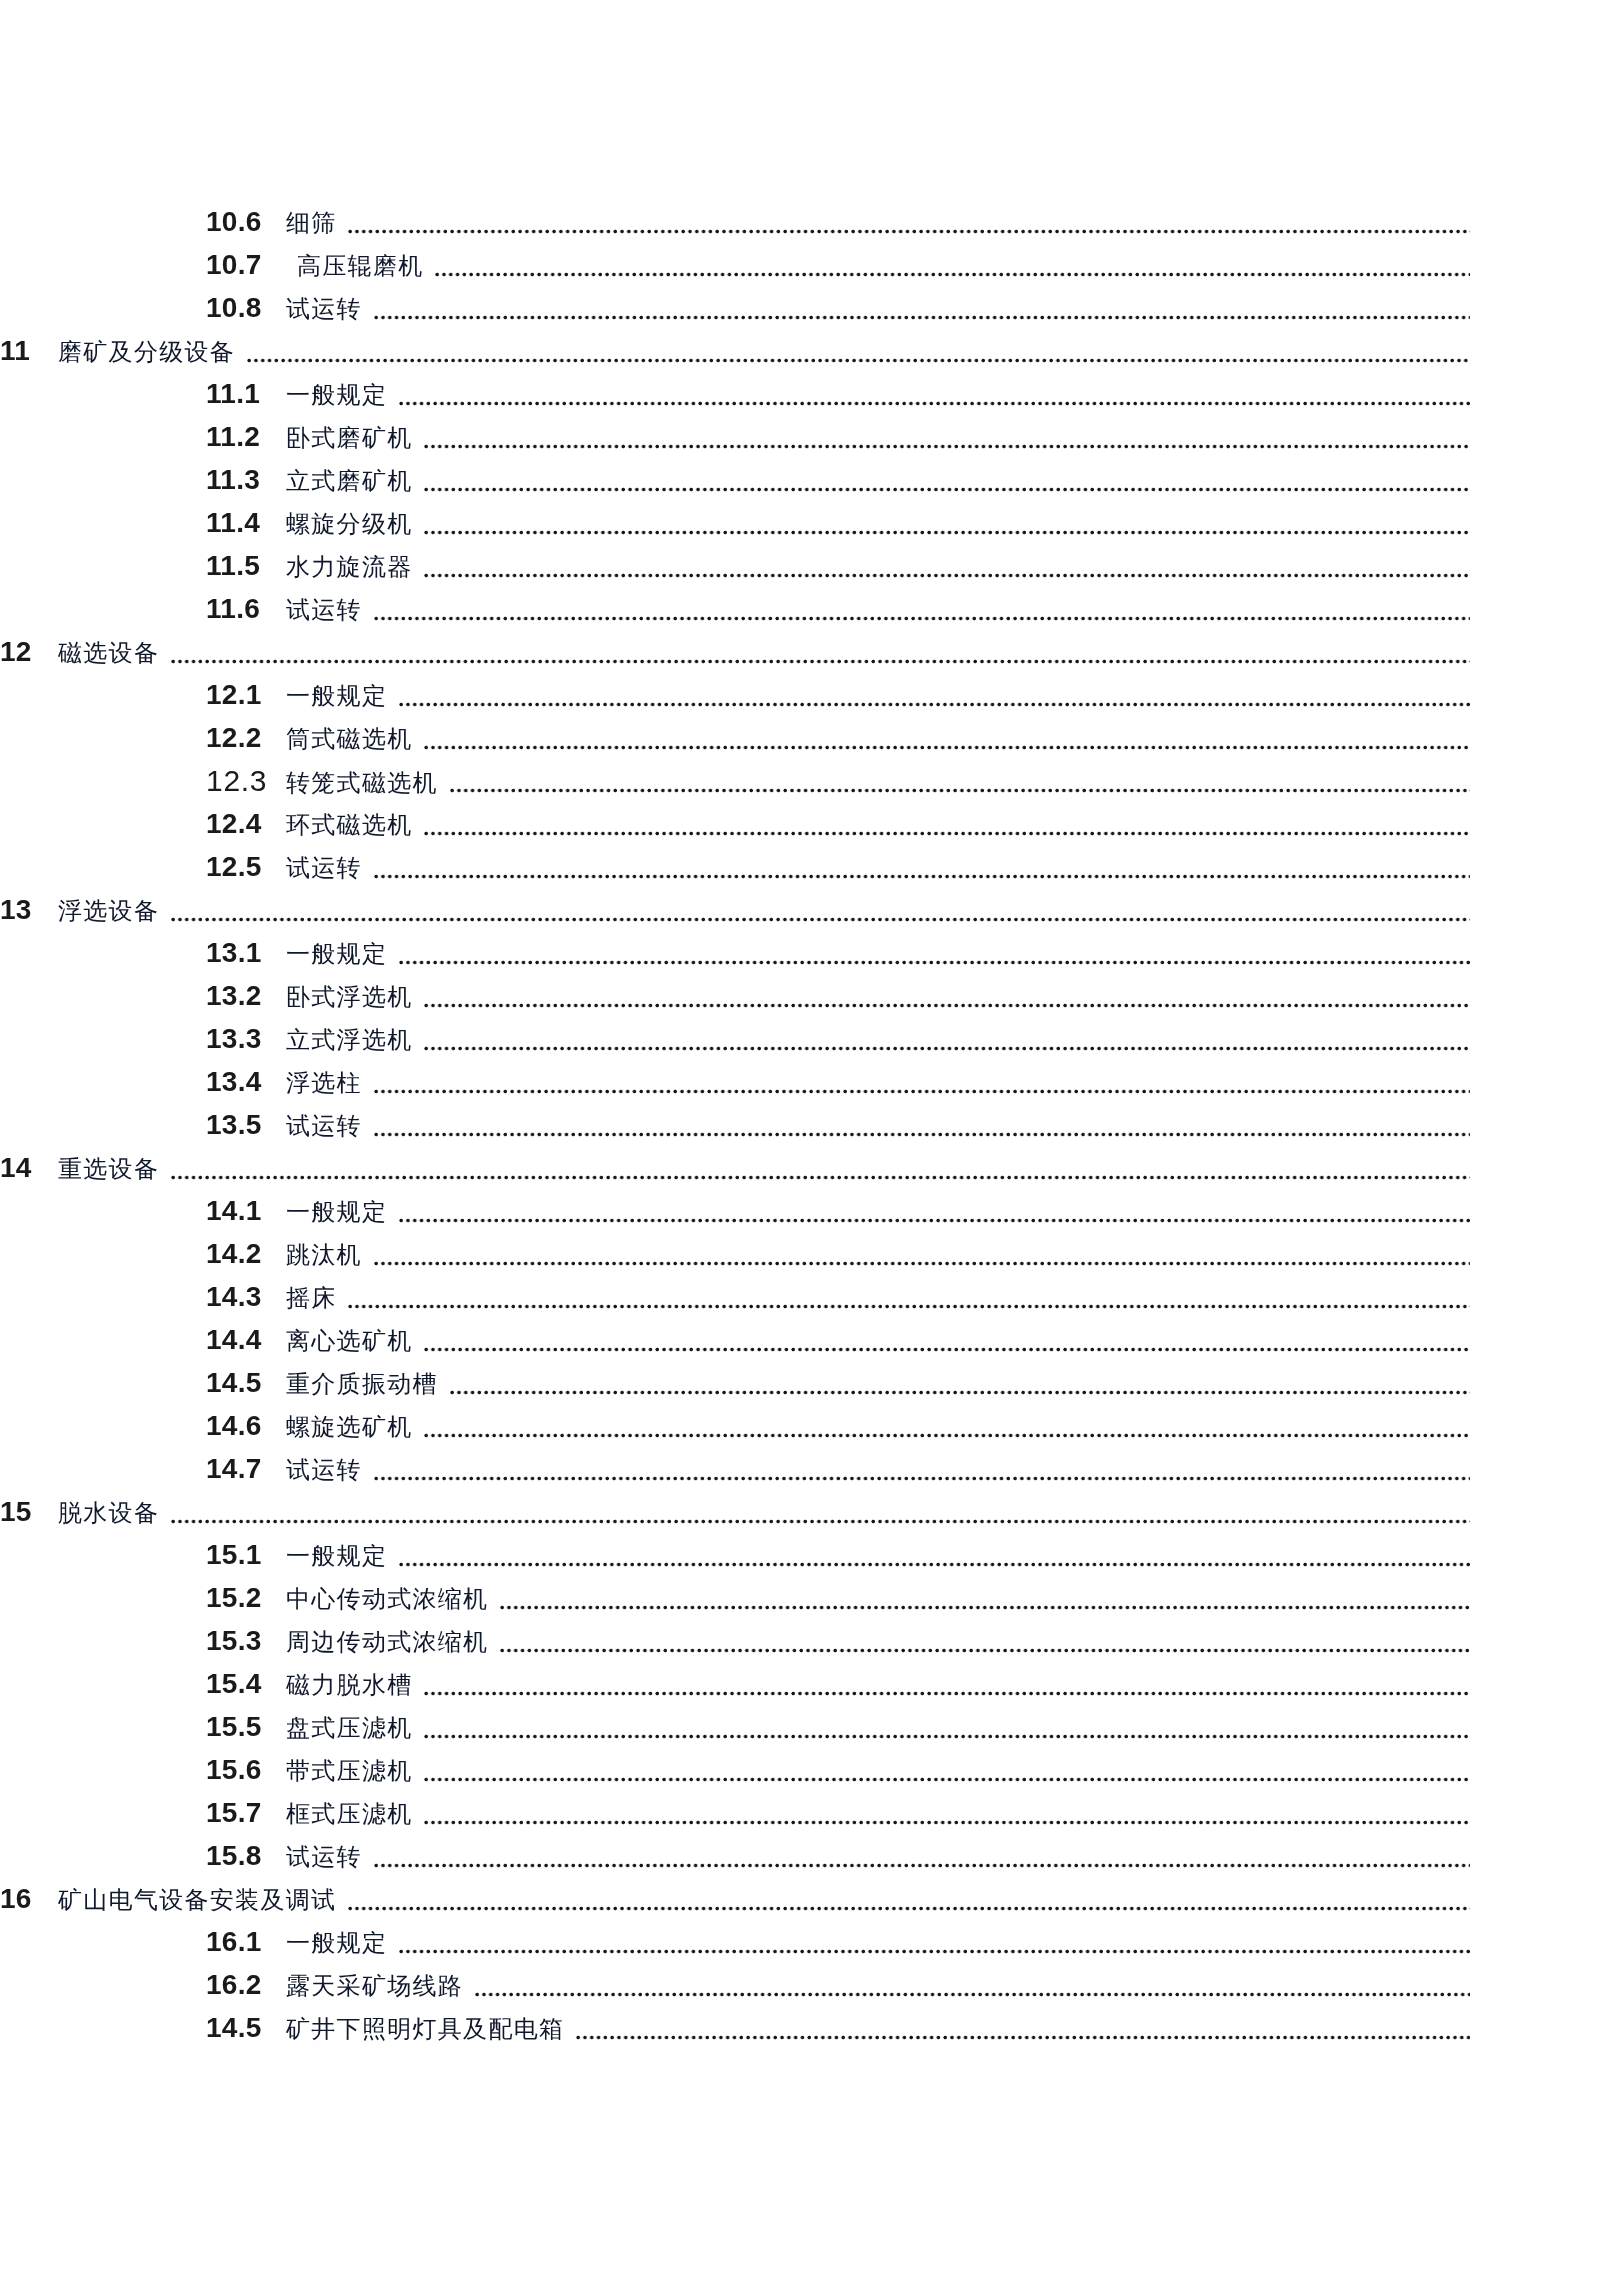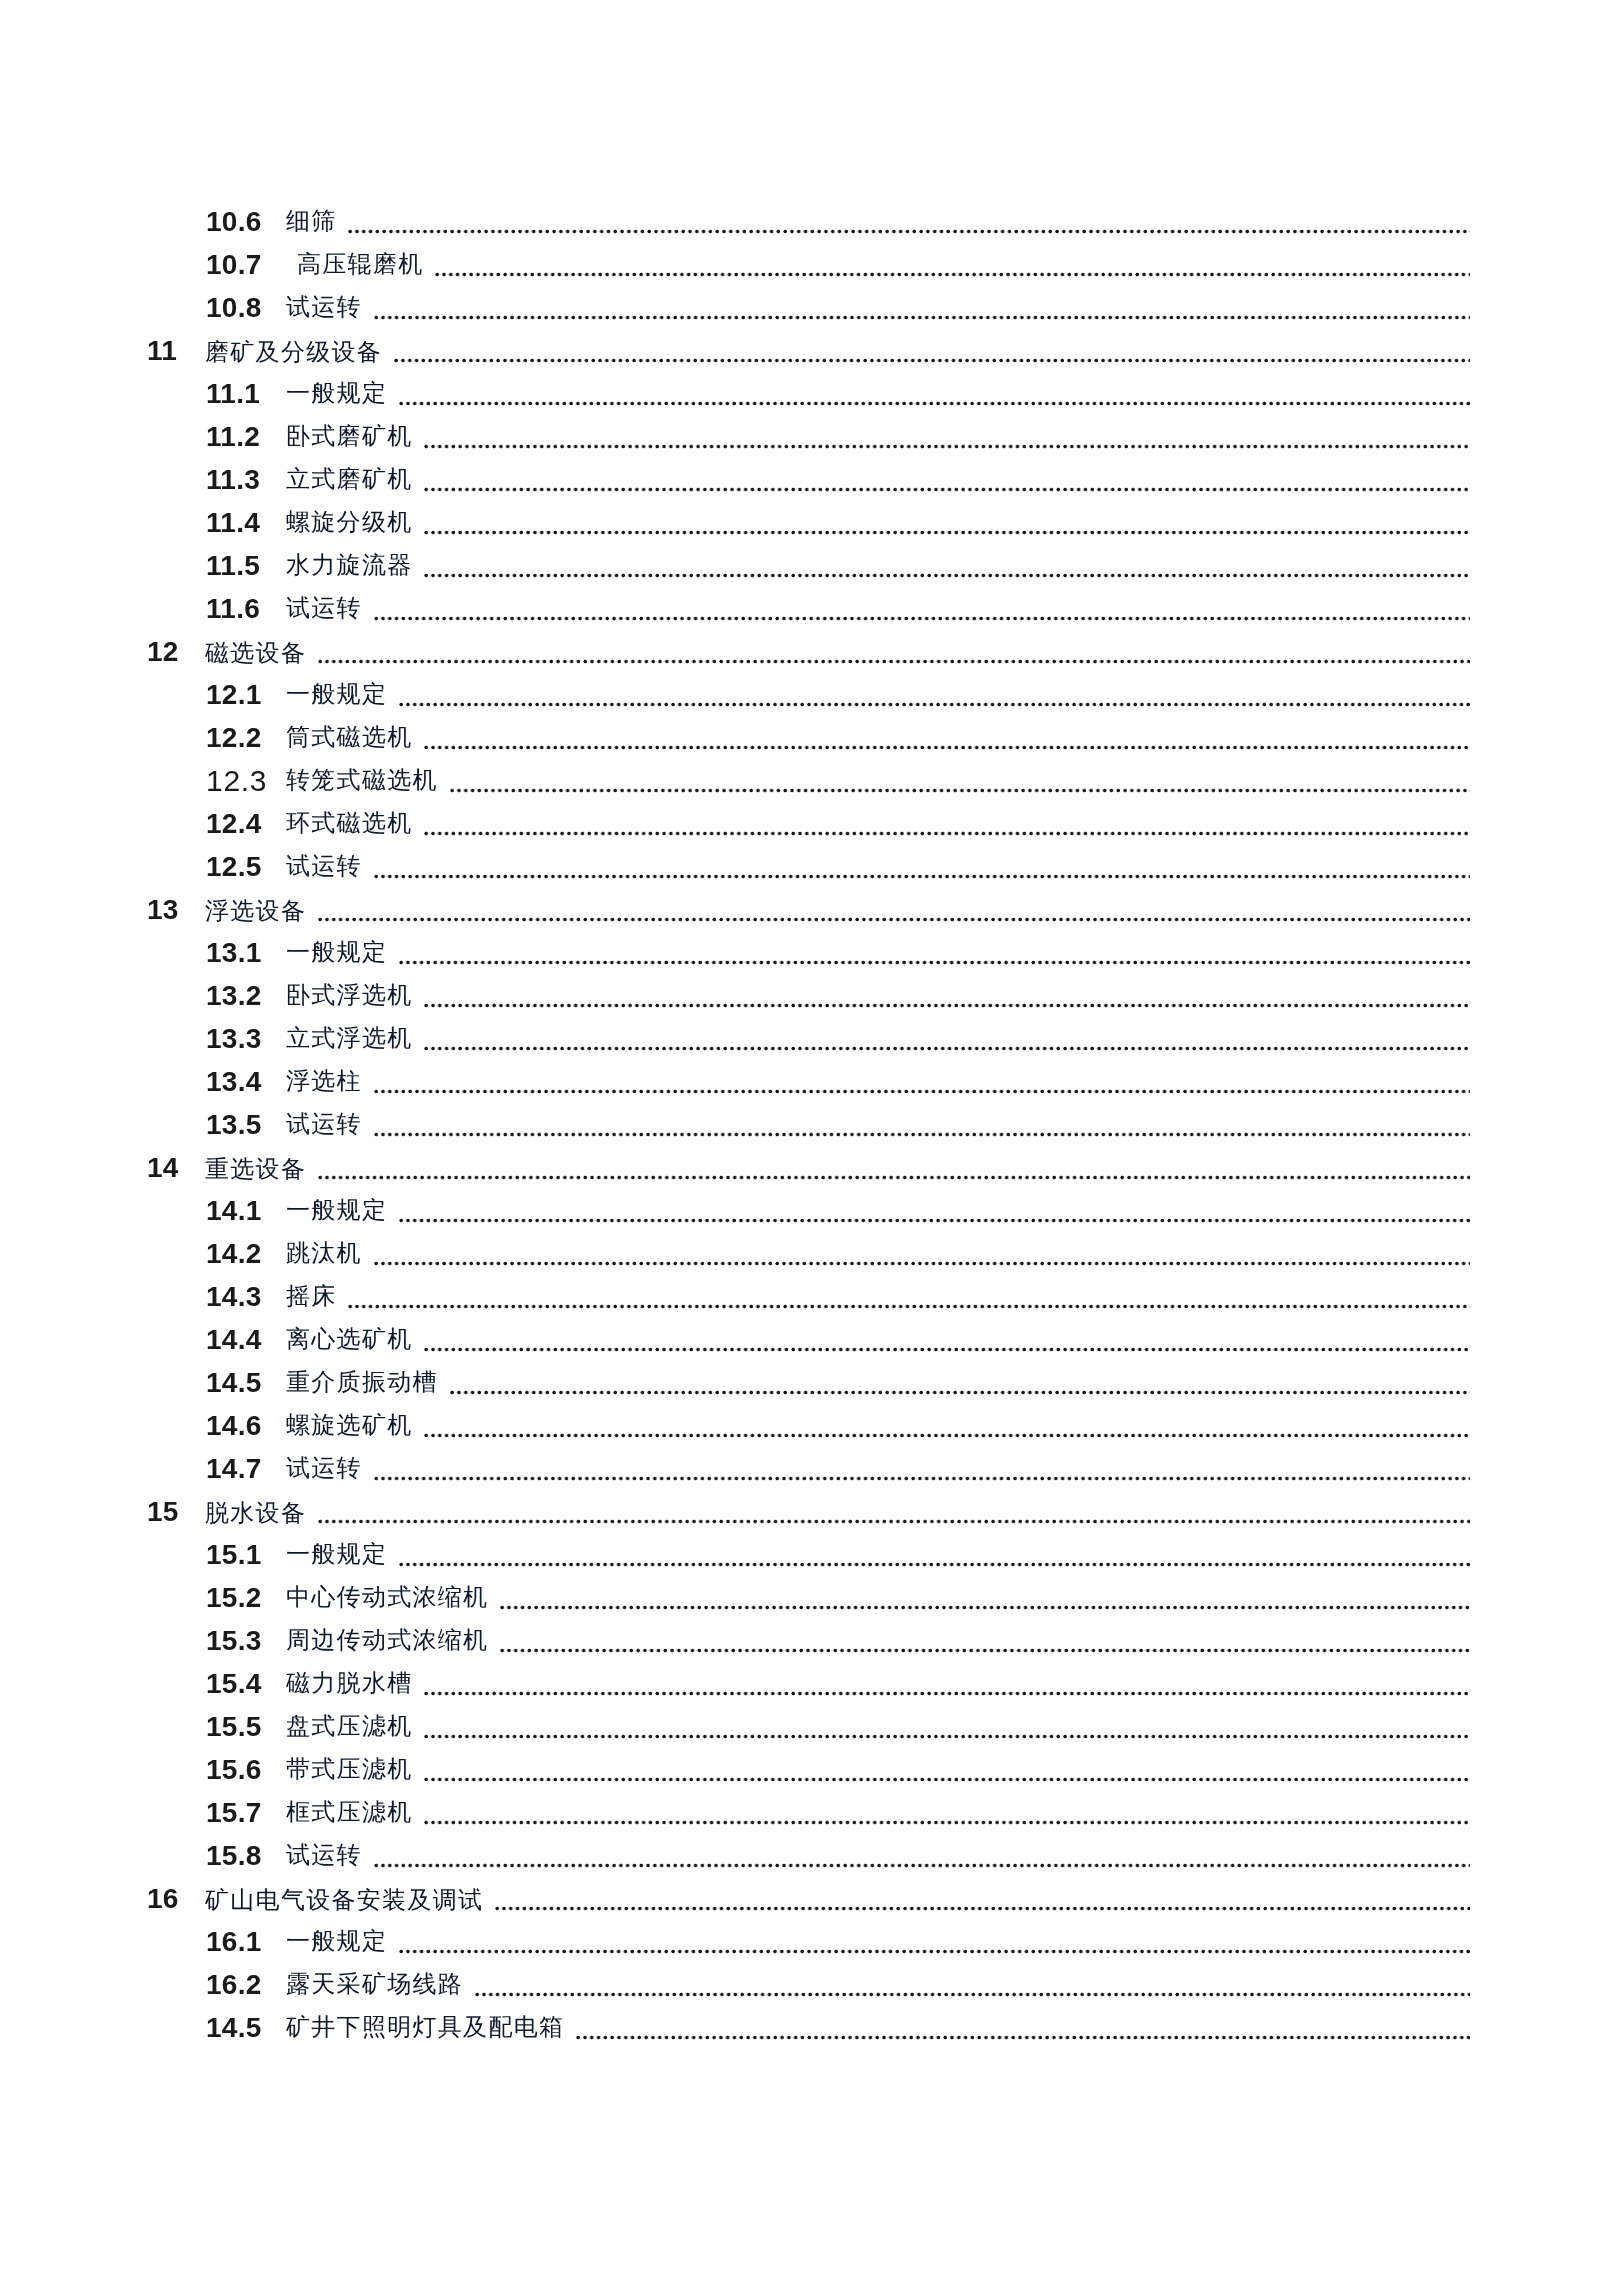--- a/index.html
+++ b/index.html
@@ -23,22 +23,22 @@
     right: 0;
     padding-right: 153px;
   }
   .toc-row {
     display: flex;
     align-items: baseline;
     height: 43px;
     line-height: 43px;
     white-space: nowrap;
   }
-  .toc-row.lvl1 { padding-left: 147px; }
-  .toc-row.lvl2 { padding-left: 206px; align-items: flex-end; }
+  .toc-row.lvl1 { }
+  .toc-row.lvl2 { padding-left: 206px; }
 
   .entry-num {
     flex: 0 0 auto;
     font-family: "Liberation Sans", "DejaVu Sans", sans-serif;
     font-weight: 700;
     font-size: 28px;
     letter-spacing: 0.3px;
     color: #1a1a1a;
   }
   .lvl1 .entry-num { width: 58px; }

